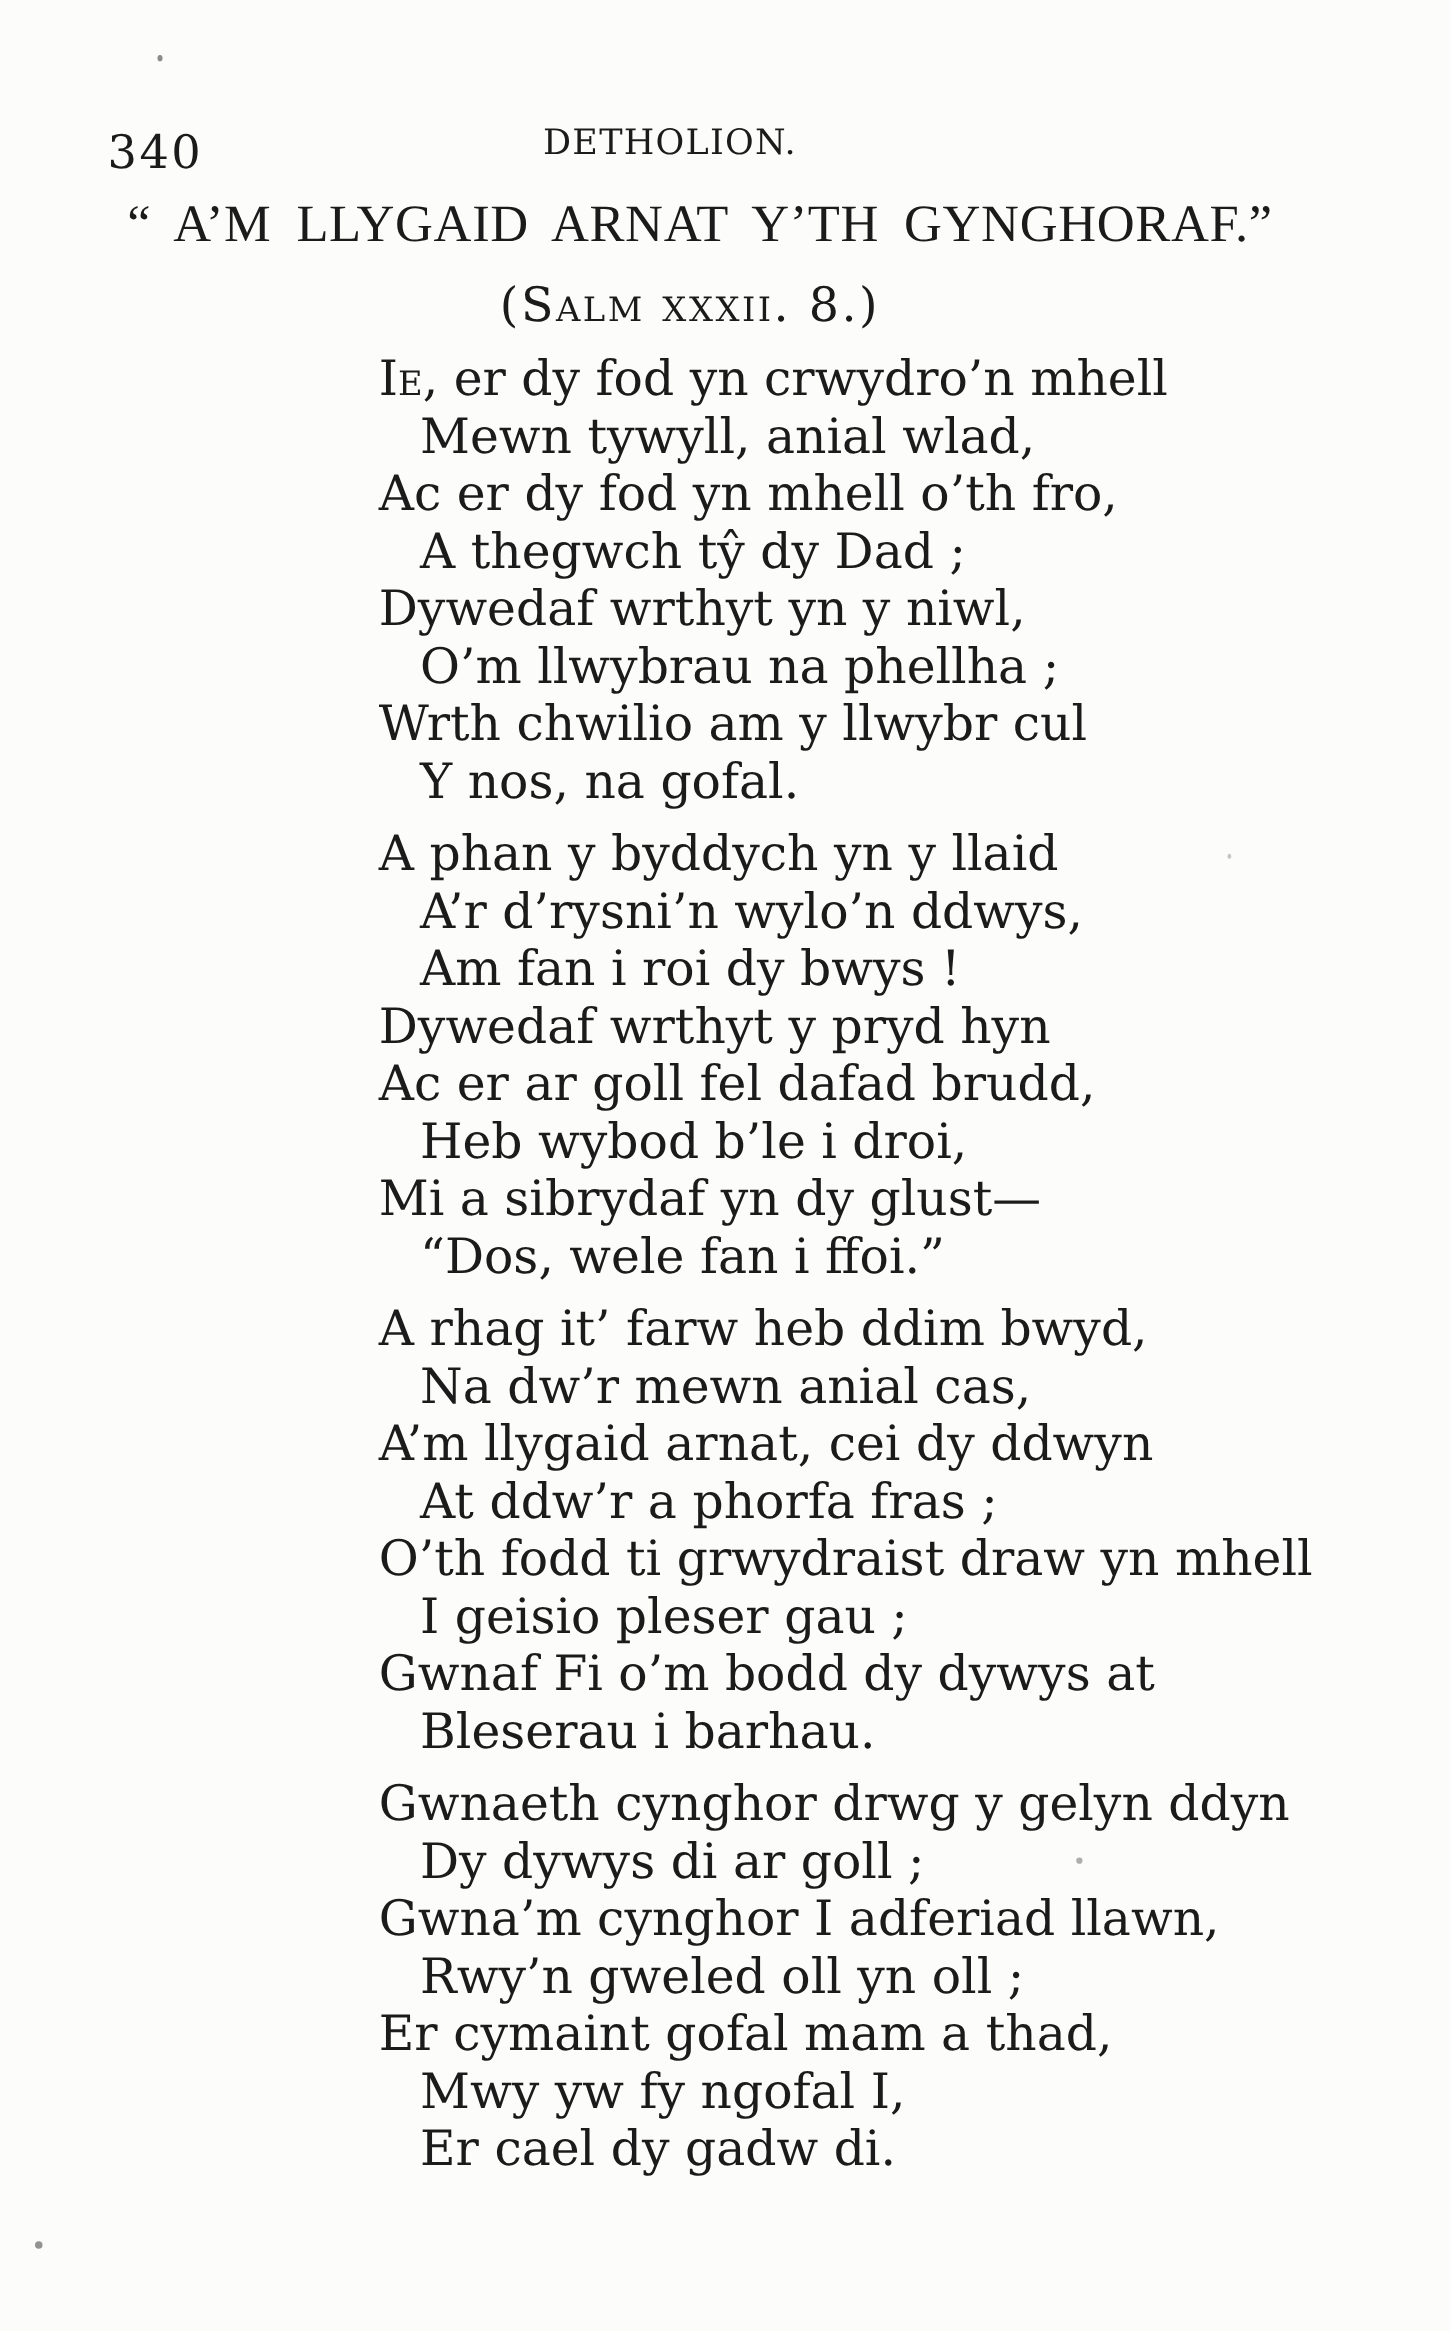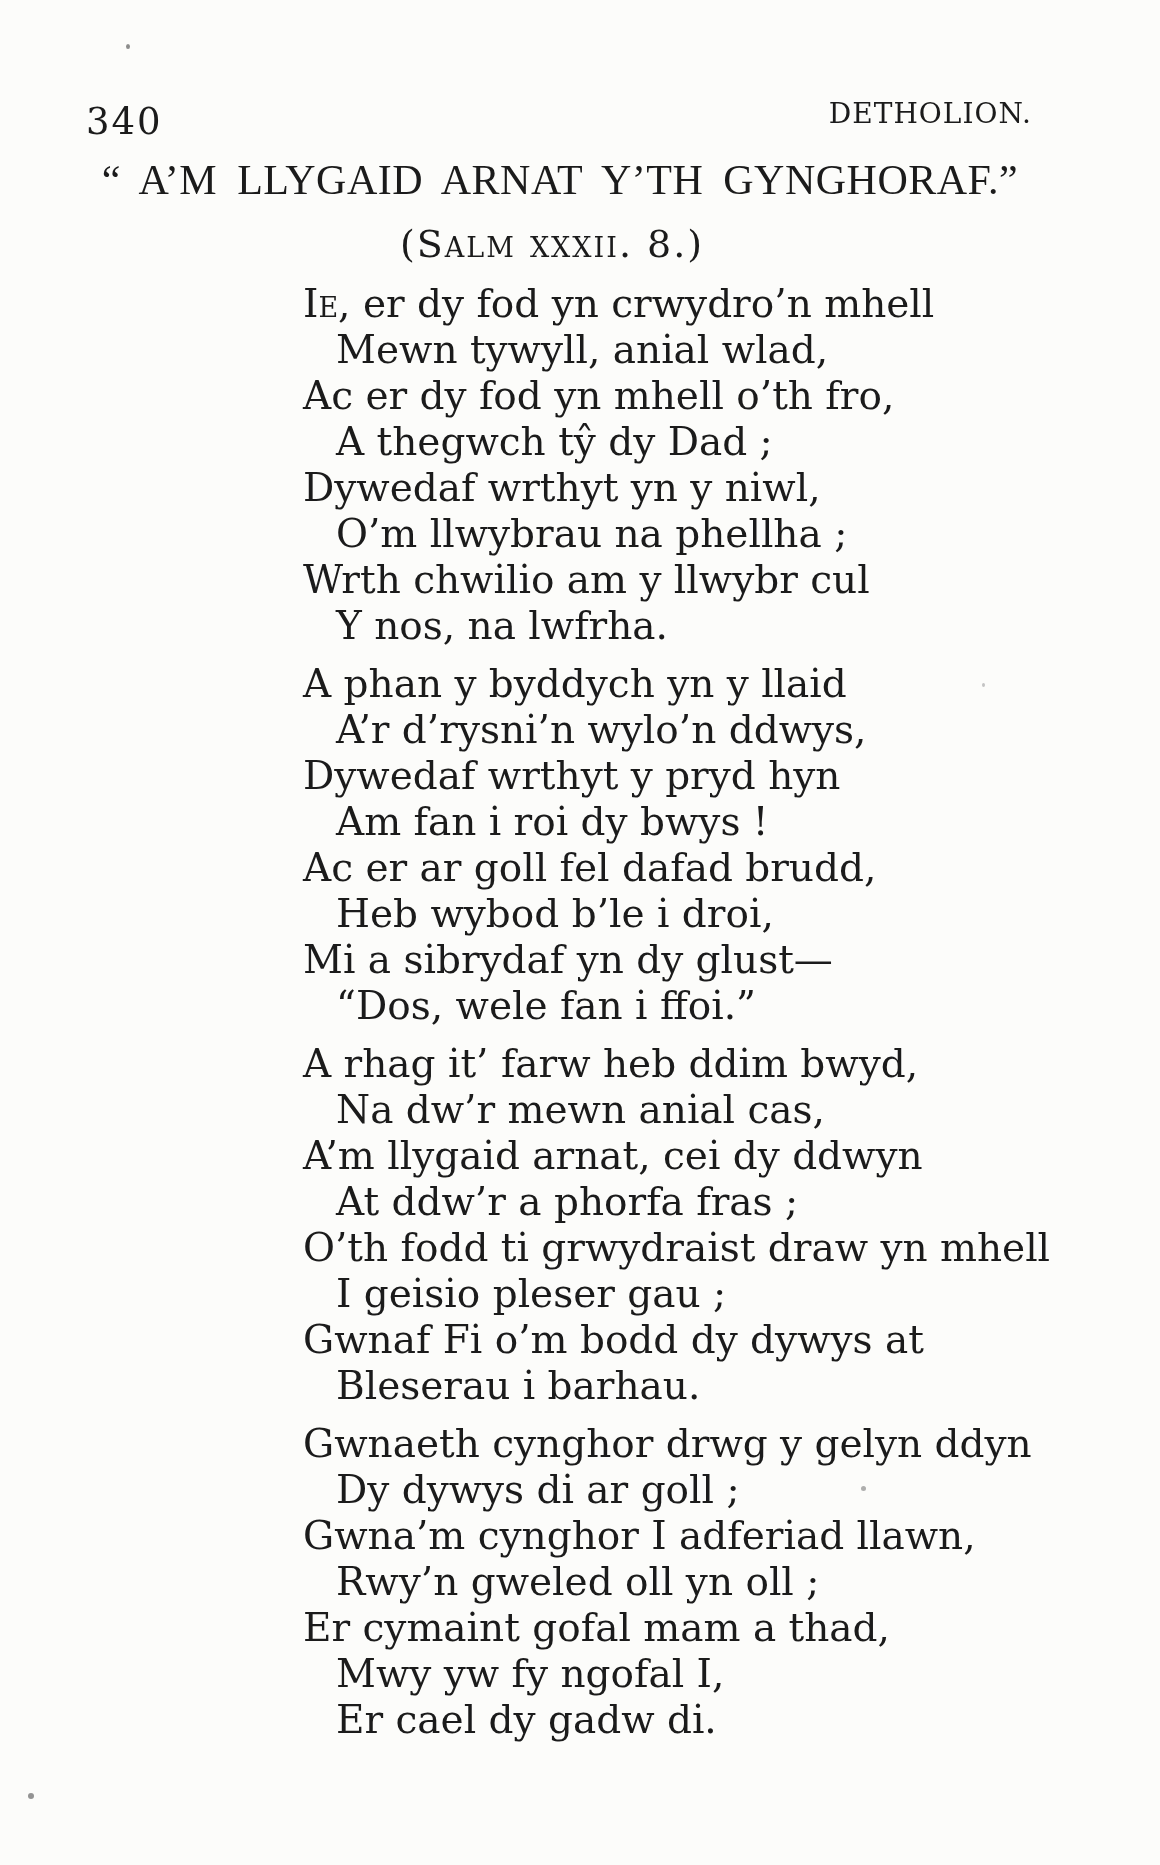--- a/index.html
+++ b/index.html
@@ -14,23 +14,24 @@
   }
   .abs { position: absolute; }
 
   #page-number {
     top: 100px; left: 86px;
     font-size: 37px;
     letter-spacing: 2px;
   }
   #running-head {
     top: 97px; left: 0; width: 1032px;
-    text-align: right;
+    text-align: center;
     font-size: 28px;
     letter-spacing: 1px;
+    padding-left: 20px;
   }
   #poem-title {
     top: 156px; left: 0; width: 1120px;
     text-align: center;
     font-size: 42px;
     letter-spacing: 0.5px;
     word-spacing: 9px;
     white-space: nowrap;
     font-family: Liberation Serif, serif;
   }
@@ -79,28 +80,28 @@
   <div id="poem" class="abs">
 
     <div class="stanza">
       <div class="line"><span class="sc">Ie,</span><span> er dy fod yn crwydro’n mhell</span></div>
       <div class="line indent">Mewn tywyll, anial wlad,</div>
       <div class="line">Ac er dy fod yn mhell o’th fro,</div>
       <div class="line indent">A thegwch tŷ dy Dad ;</div>
       <div class="line">Dywedaf wrthyt yn y niwl,</div>
       <div class="line indent">O’m llwybrau na phellha ;</div>
       <div class="line">Wrth chwilio am y llwybr cul</div>
-      <div class="line indent">Y nos, na lwfrha.</div>
+      <div class="line indent">Y nos, na gofal.</div>
     </div>
 
     <div class="stanza">
       <div class="line">A phan y byddych yn y llaid</div>
       <div class="line indent">A’r d’rysni’n wylo’n ddwys,</div>
+      <div class="line indent">Am fan i roi dy bwys !</div>
       <div class="line">Dywedaf wrthyt y pryd hyn</div>
-      <div class="line indent">Am fan i roi dy bwys !</div>
       <div class="line">Ac er ar goll fel dafad brudd,</div>
       <div class="line indent">Heb wybod b’le i droi,</div>
       <div class="line">Mi a sibrydaf yn dy glust—</div>
       <div class="line indent">“Dos, wele fan i ffoi.”</div>
     </div>
 
     <div class="stanza">
       <div class="line">A rhag it’ farw heb ddim bwyd,</div>
       <div class="line indent">Na dw’r mewn anial cas,</div>
       <div class="line">A’m llygaid arnat, cei dy ddwyn</div>

